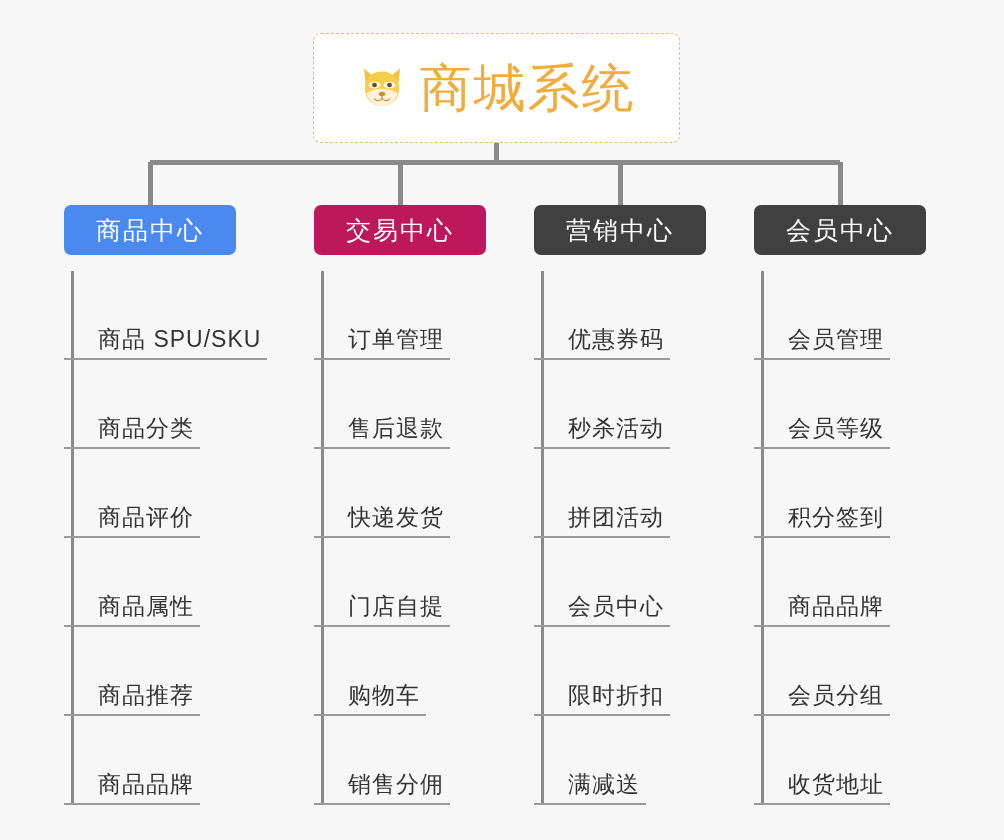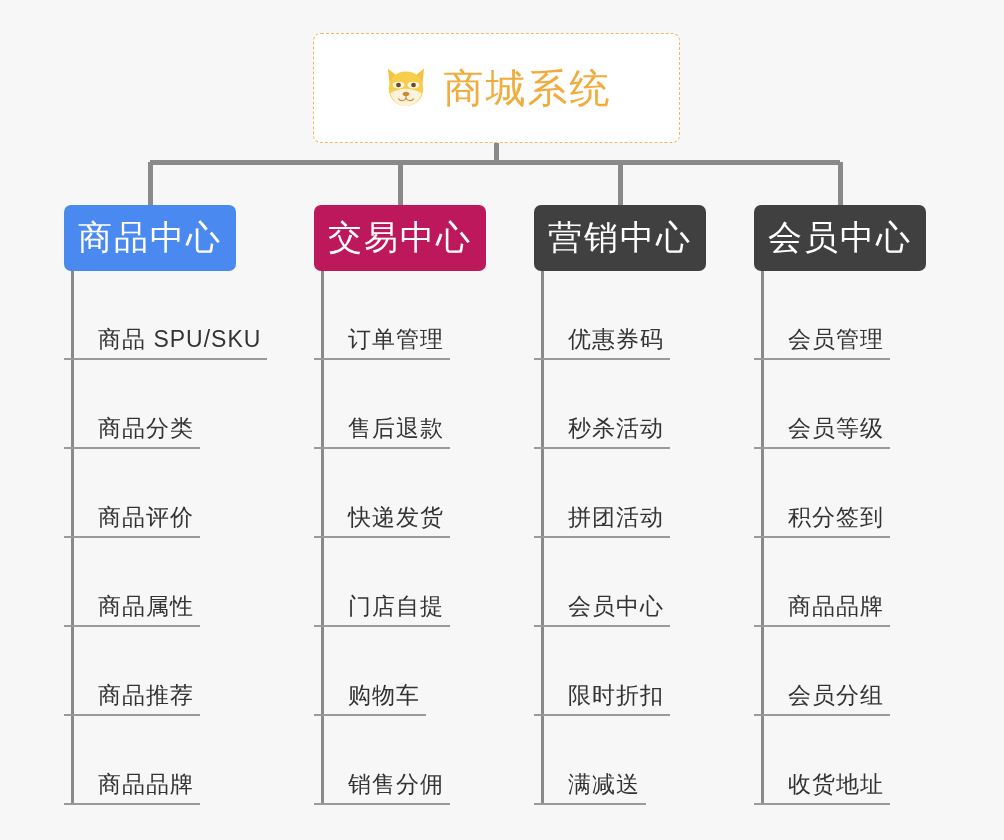--- a/index.html
+++ b/index.html
@@ -35,21 +35,21 @@
     justify-content: center;
     gap: 14px;
   }
   #root-icon {
     width: 48px;
     height: 48px;
     display: block;
     flex: 0 0 auto;
   }
   #root-title {
-    font-size: 40px;
+    font-size: 52px;
     line-height: 1;
     color: #f0ad3e;
     letter-spacing: 2px;
     white-space: nowrap;
   }
 
   
   #connectors {
     position: absolute;
     left: 0;
@@ -59,34 +59,34 @@
     pointer-events: none;
   }
 
   
   .column {
     position: absolute;
     top: 205px;
   }
   .col-header {
     width: 172px;
-    height: 66px;
+    height: 50px;
     box-sizing: border-box;
     border-radius: 7px;
     display: flex;
     align-items: center;
     justify-content: center;
     color: #ffffff;
-    font-size: 34px;
+    font-size: 25px;
     letter-spacing: 2px;
     white-space: nowrap;
   }
   .col-items {
     position: relative;
-    margin-top: 0;
+    margin-top: 16px;
   }
   .spine {
     position: absolute;
     left: 0;
     top: 0;
     width: 3px;
     background: #8a8a8a;
   }
   .leaf {
     position: relative;

